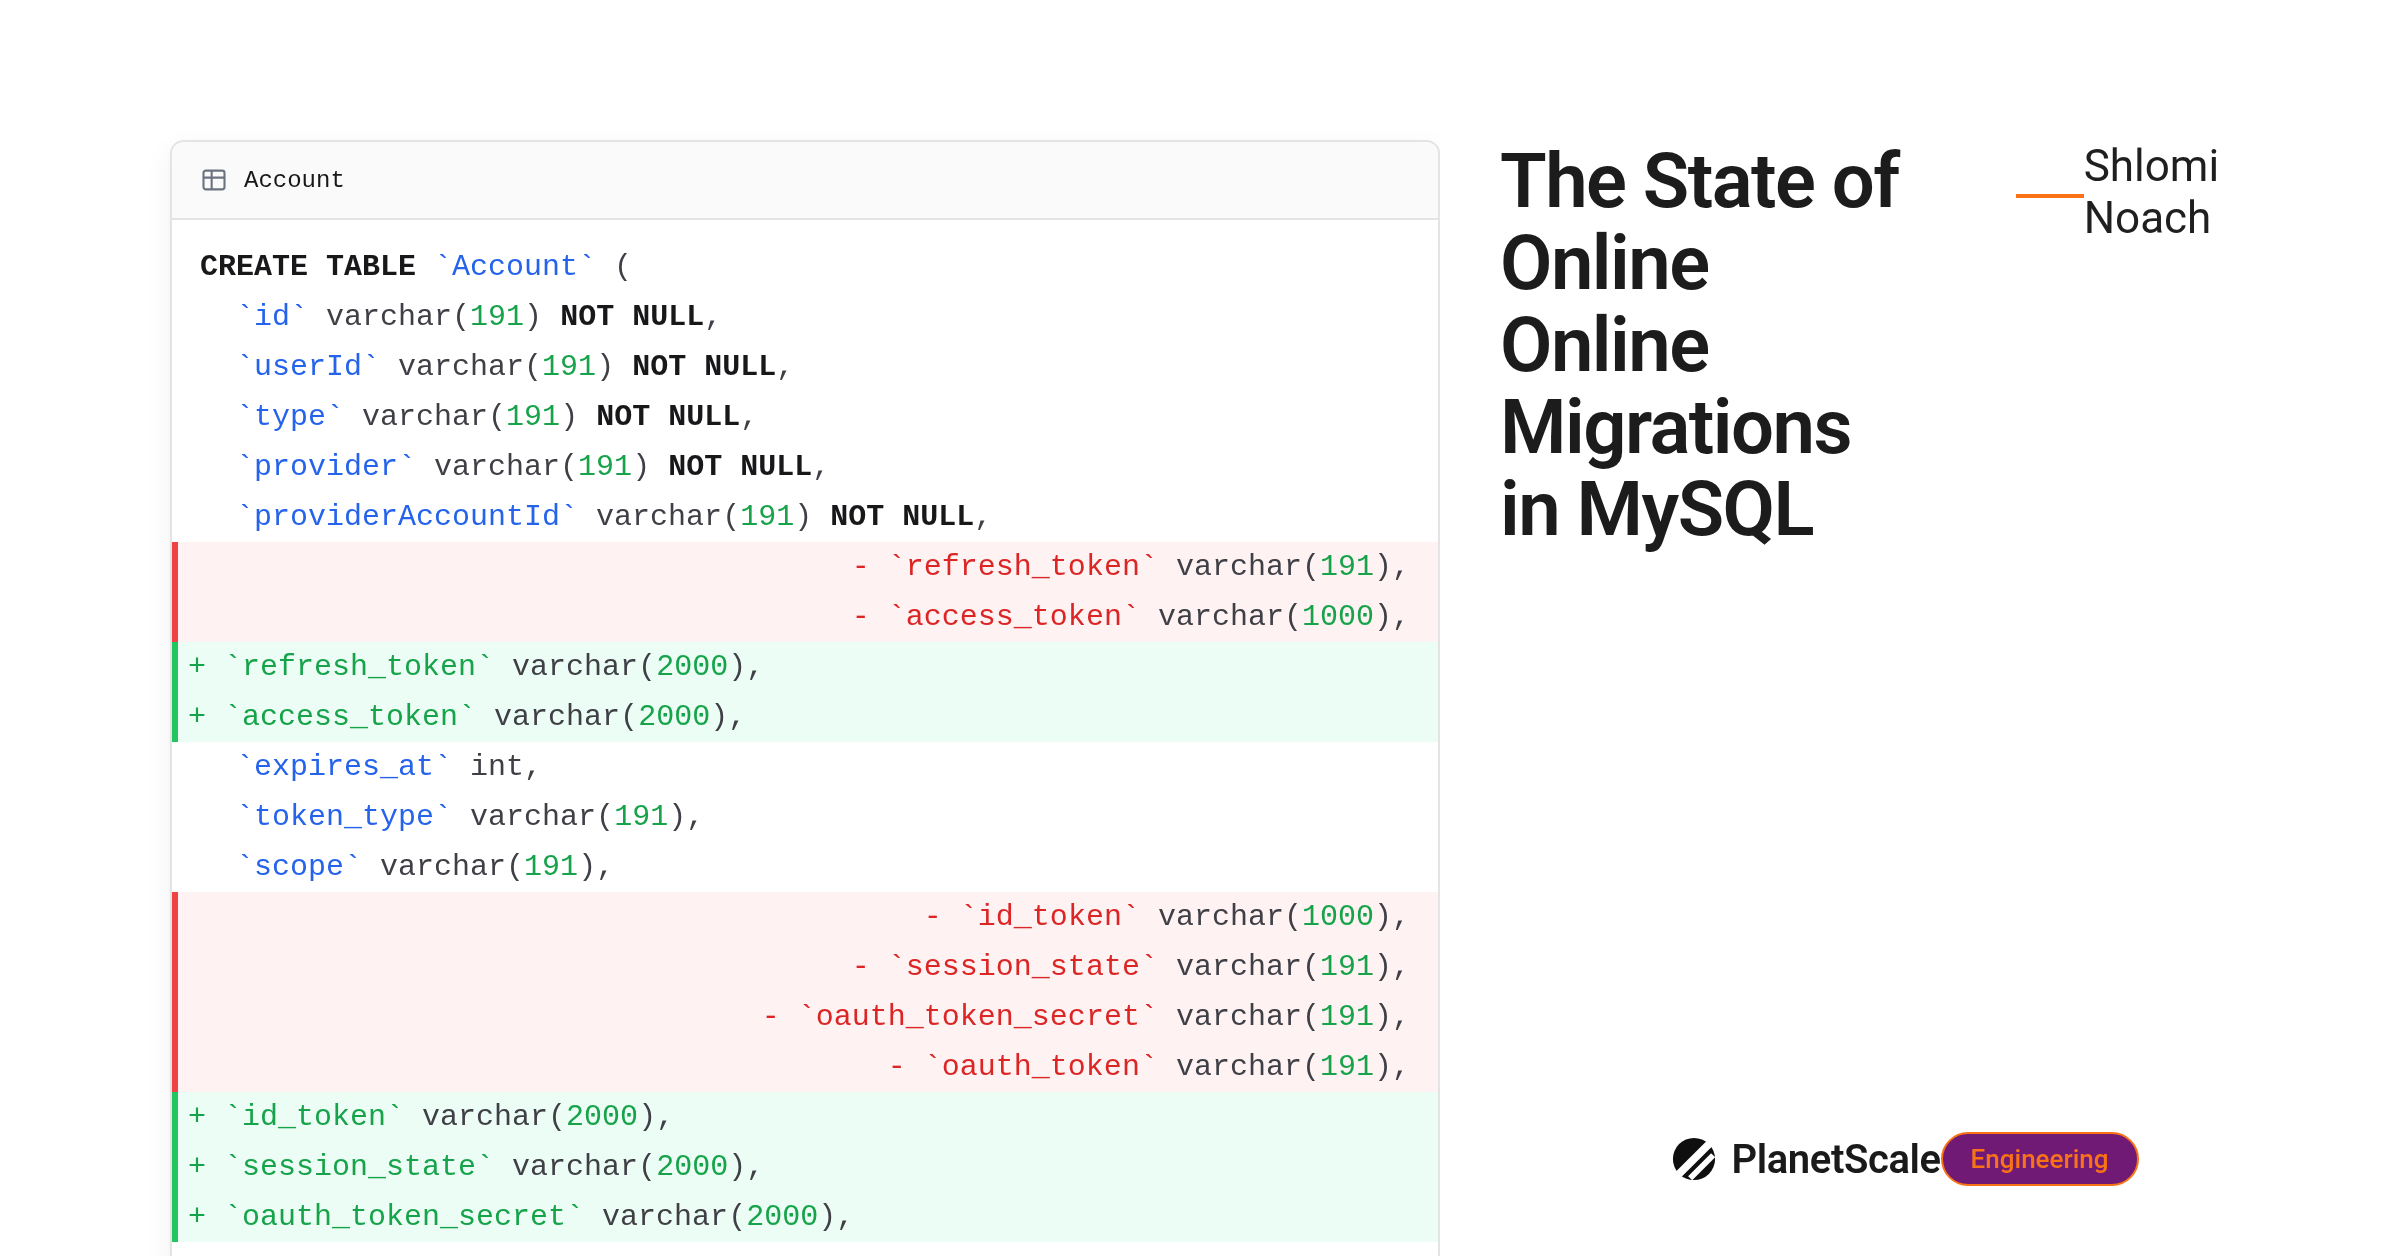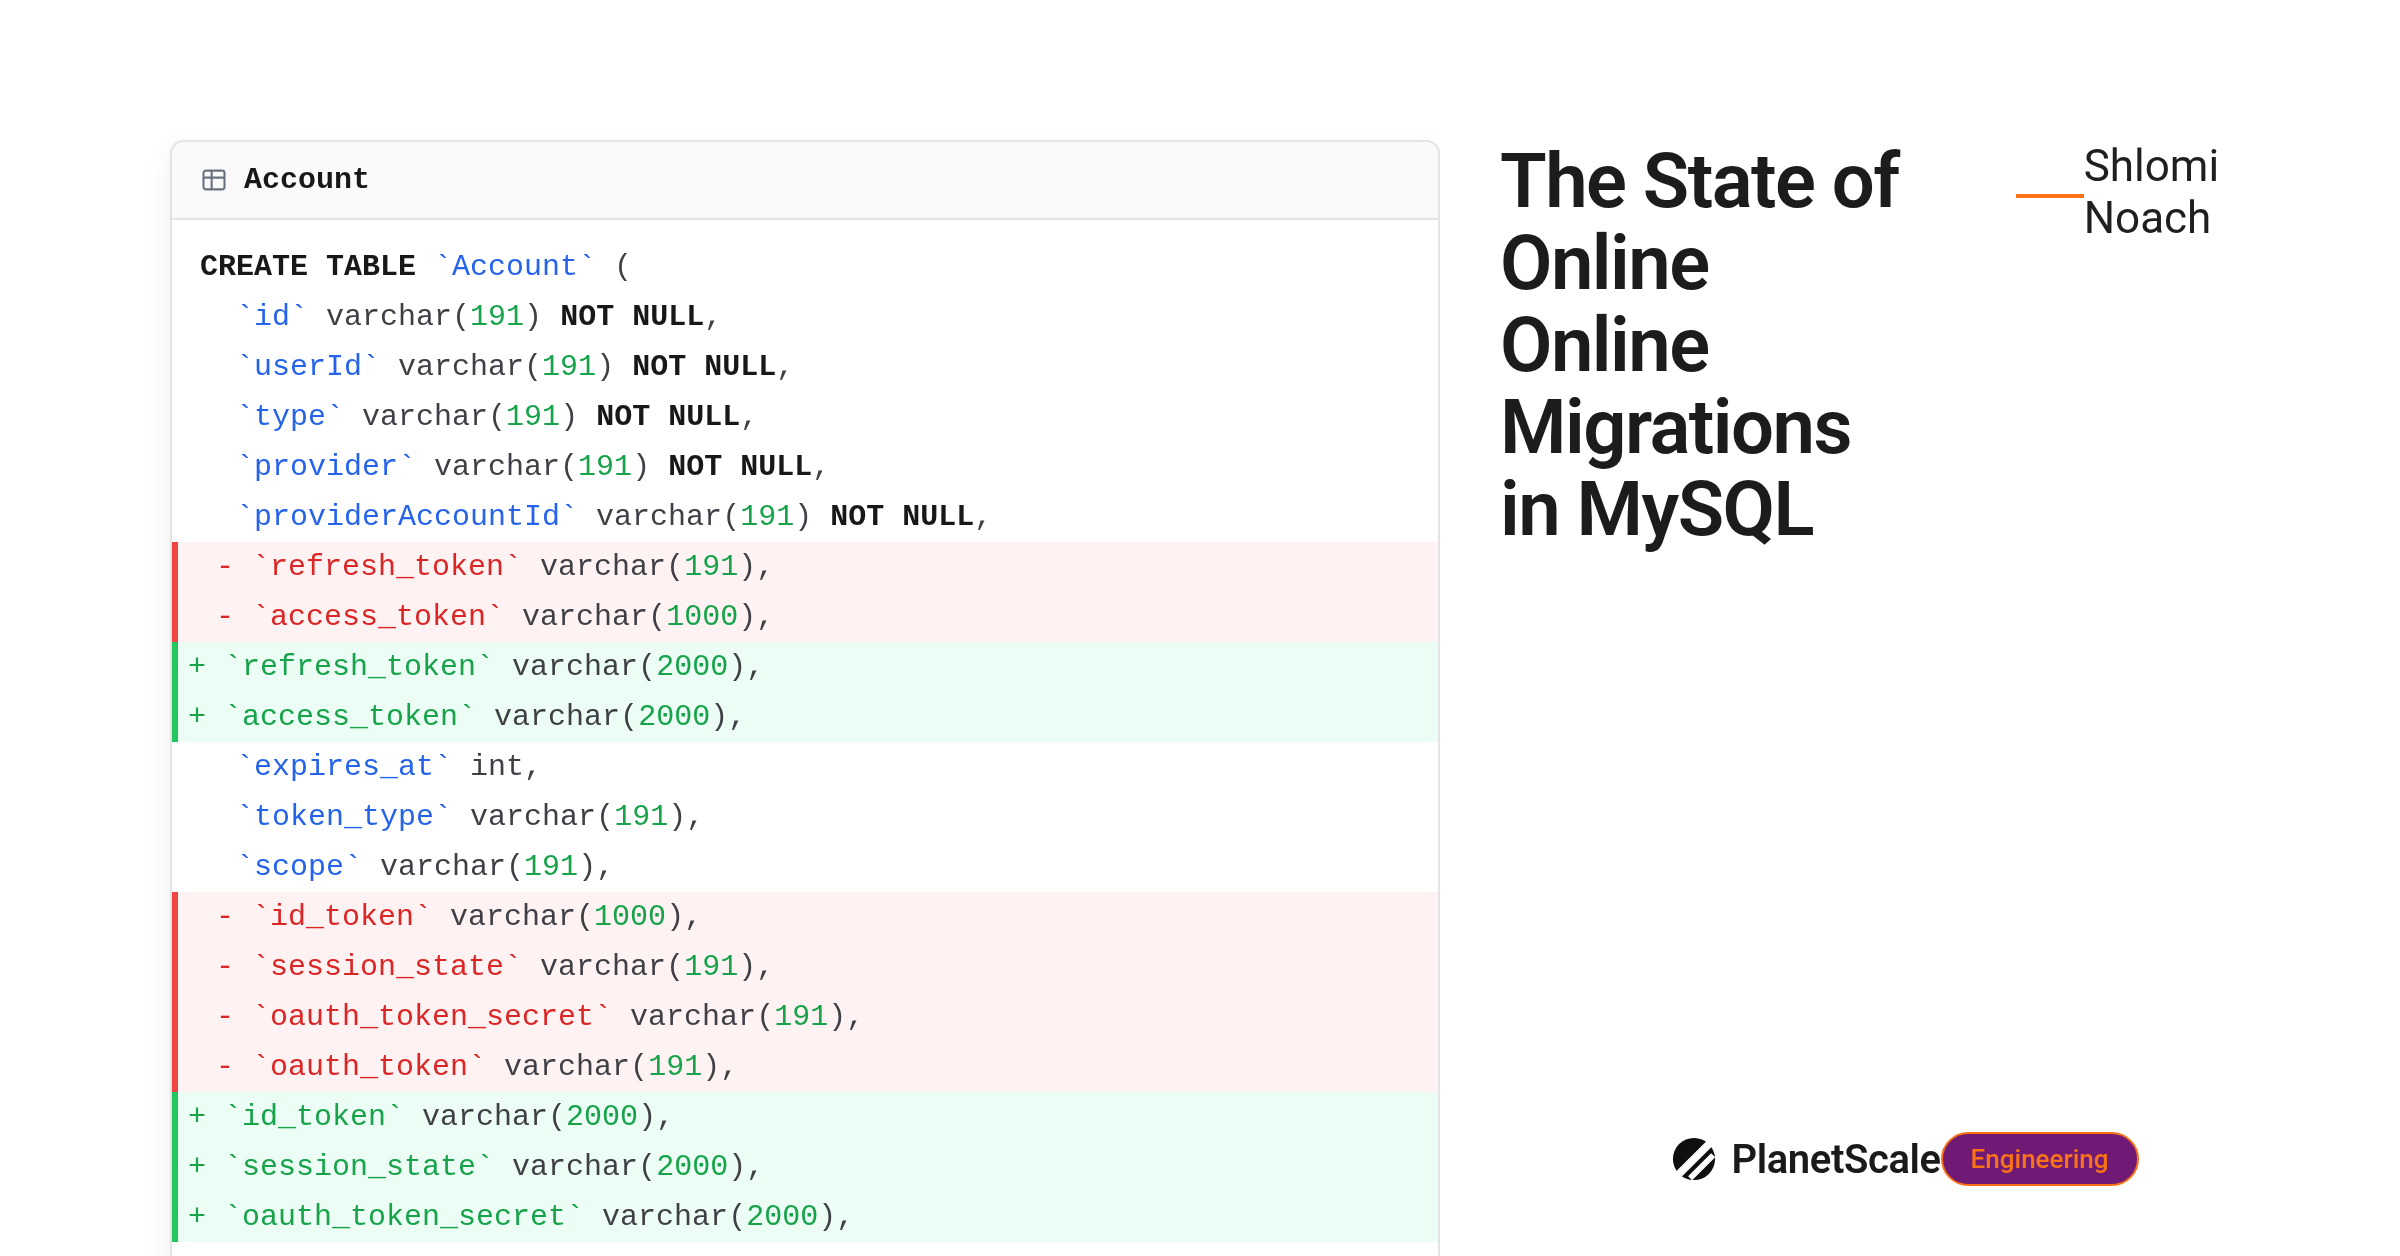--- a/index.html
+++ b/index.html
@@ -71,40 +71,41 @@
     align-items: center;
     padding: 0 28px;
     gap: 16px;
   }
   .panel-header .icon {
     width: 28px; height: 28px;
     color: #6b7280;
   }
   .panel-header .title {
     font-family: ui-monospace, SFMono-Regular, Menlo, Consolas, "Liberation Mono", monospace;
-    font-size: 30px;
-    font-weight: 700;
+    font-size: 24px;
+    font-weight: 400;
     color: var(--text);
   }
   .code-body {
     padding: 22px 0 0 0;
     font-family: ui-monospace, SFMono-Regular, Menlo, Consolas, "Liberation Mono", monospace;
     font-size: 30px;
     line-height: 50px;
   }
   .code-body .row {
     display: block;
     white-space: pre;
     padding: 0 28px;
     color: var(--code-text);
   }
   .code-body .row.del {
     background: var(--diff-del-bg);
     border-left: 6px solid var(--diff-del-border);
-    padding-left: 38px;
+    padding-left: 14px;
+    text-align: right;
   }
   .code-body .row.add {
     background: var(--diff-add-bg);
     border-left: 6px solid var(--diff-add-border);
     padding-left: 10px;
   }
   .kw { color: var(--keyword); font-weight: 700; }
   .tk-type { color: var(--code-text); }
   .id-blue { color: var(--ident); }
   .id-red  { color: var(--ident-red); }

